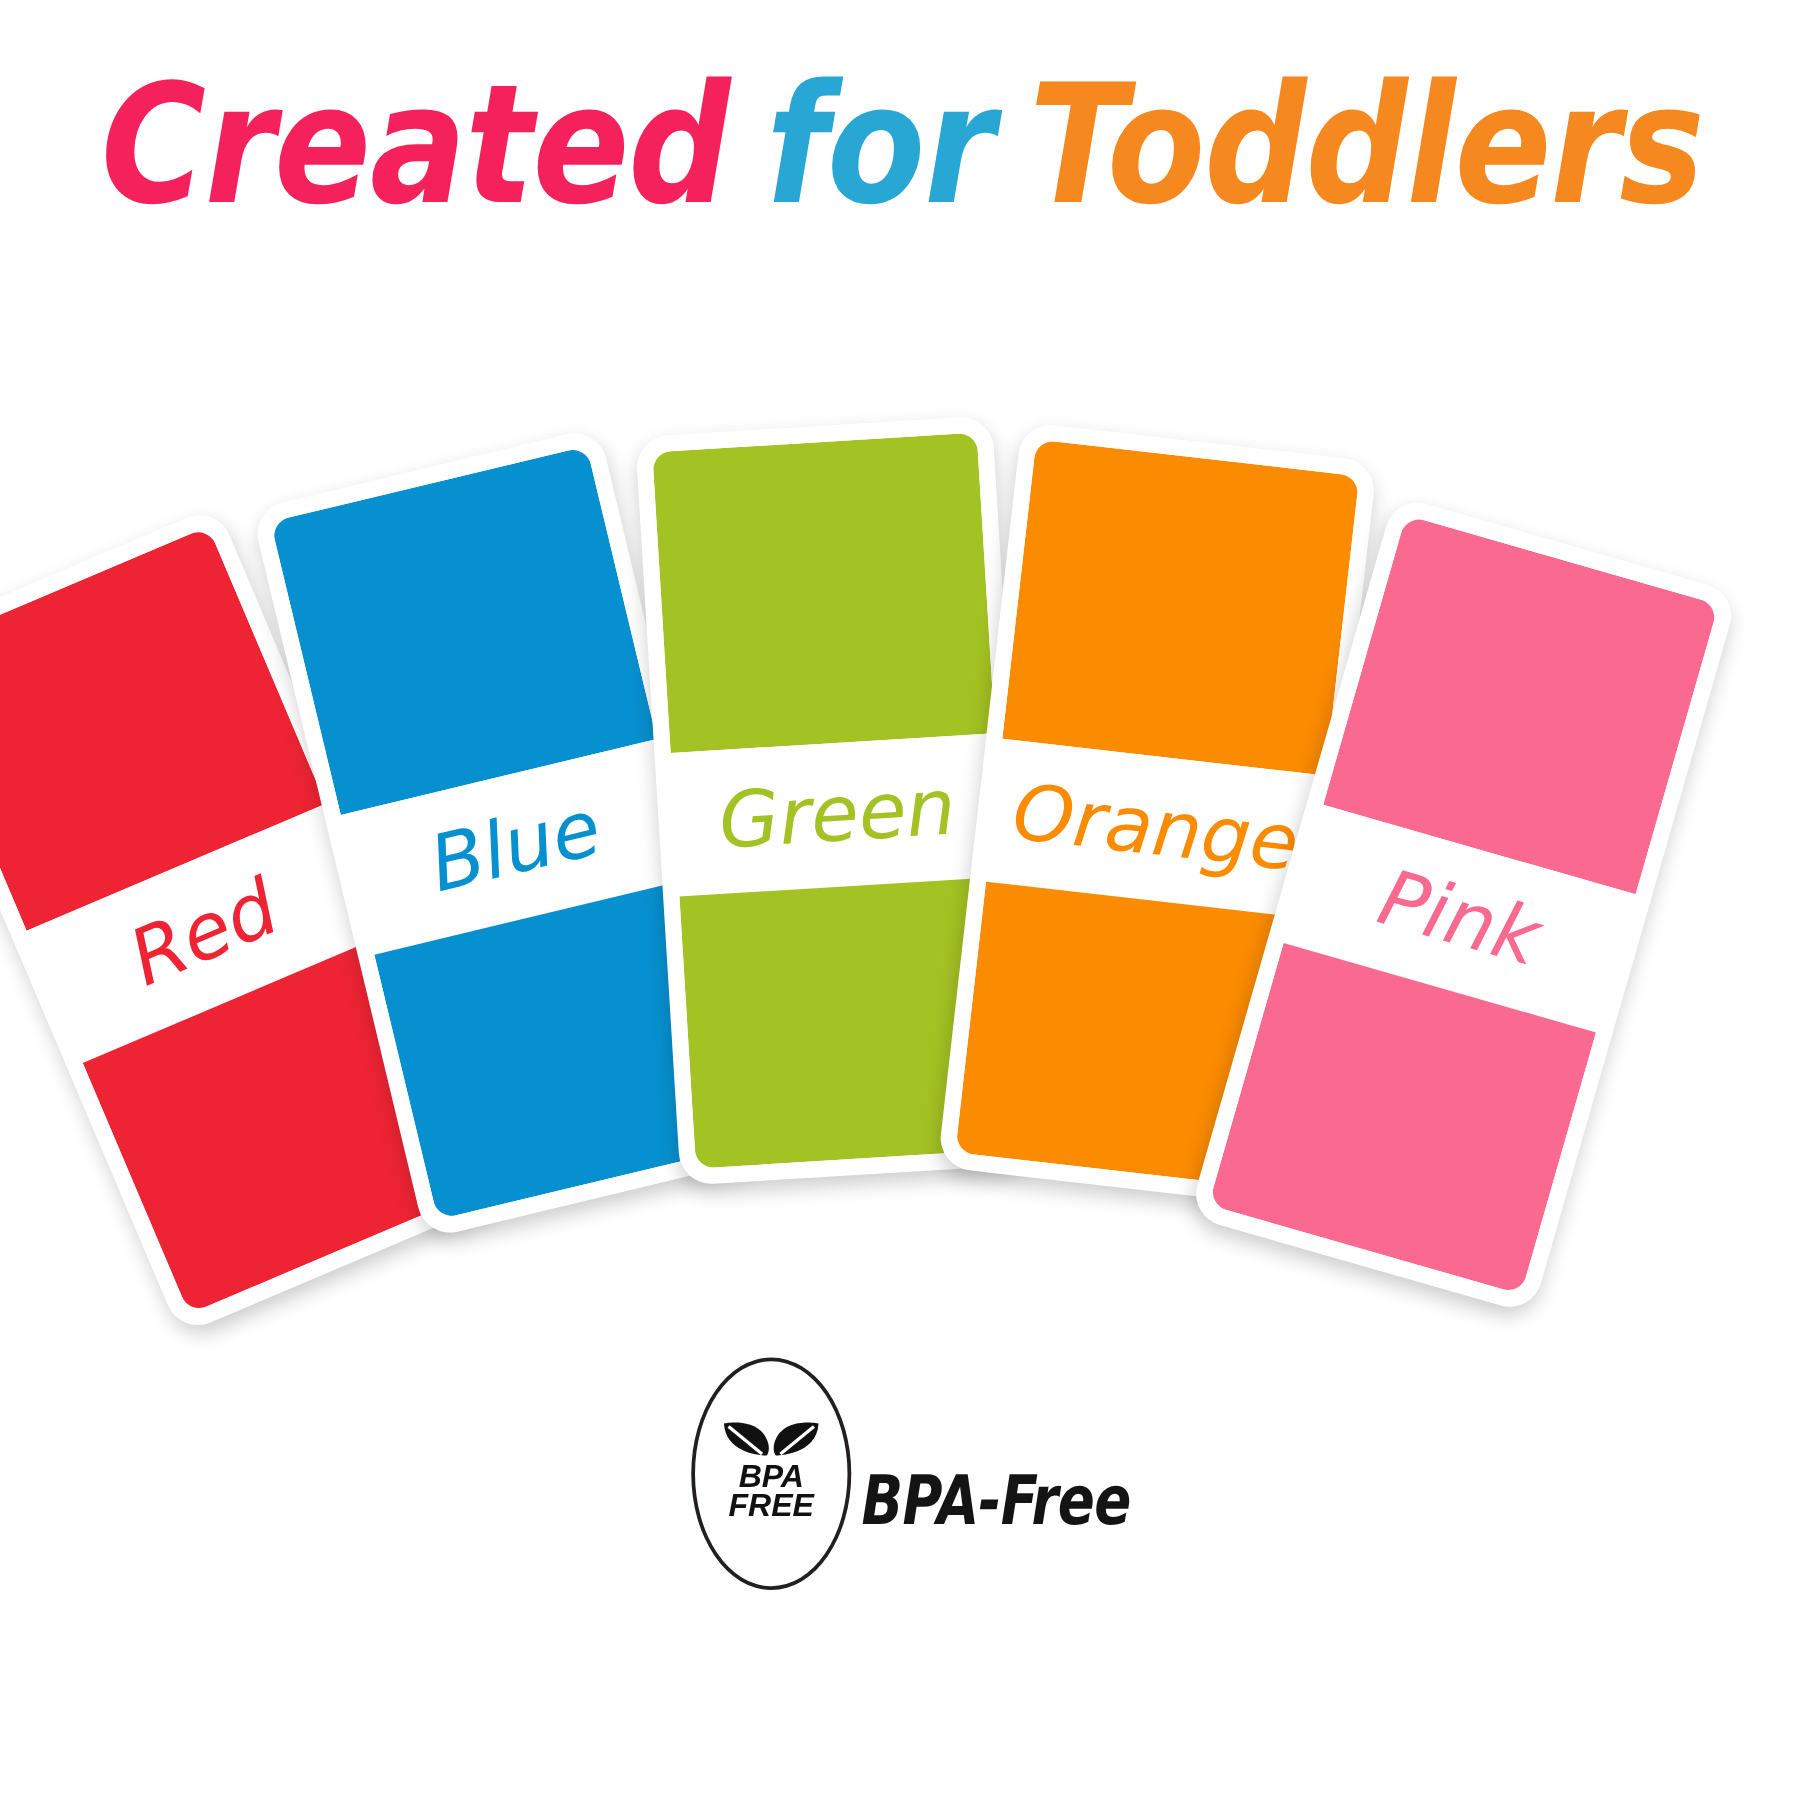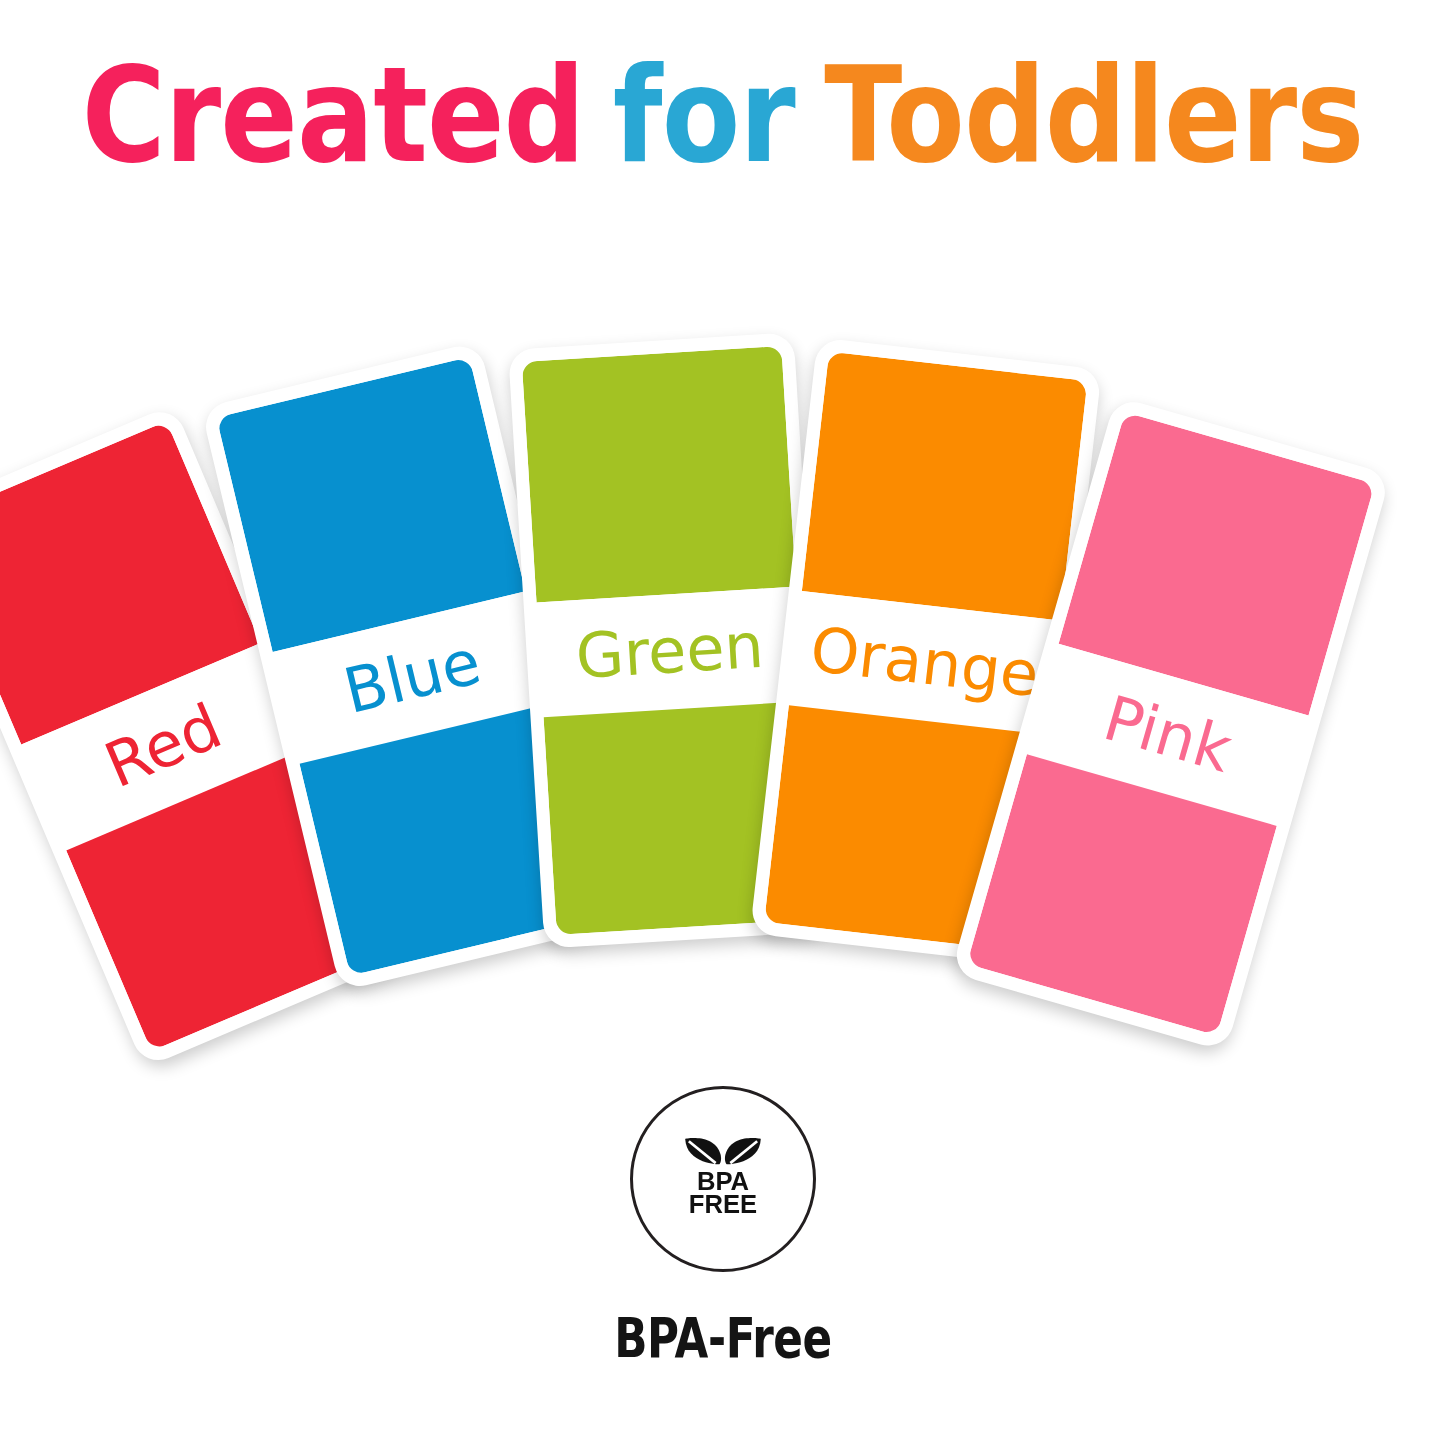--- a/index.html
+++ b/index.html
@@ -10,20 +10,21 @@
     background: #ffffff;
     font-family: "Liberation Sans", sans-serif;
     overflow: hidden;
   }
 
   .page {
     position: relative;
     width: 1352px;
     height: 1445px;
     background: #ffffff;
+    font-style: italic;
   }
 
   
   .headline {
     position: absolute;
     top: 62px;
     left: 0;
     width: 1445px;
     text-align: center;
     white-space: nowrap;
@@ -102,21 +103,20 @@
     top: 1086px;
     width: 1445px;
     display: flex;
     justify-content: center;
     align-items: flex-start;
     gap: 0px;
   }
   .feature {
     width: 340px;
     display: flex;
-    flex-direction: column;
     align-items: center;
   }
   .badge-circle {
     width: 186px;
     height: 186px;
     border-radius: 50%;
     border: 3px solid #231f20;
     display: flex;
     align-items: center;
     justify-content: center;

